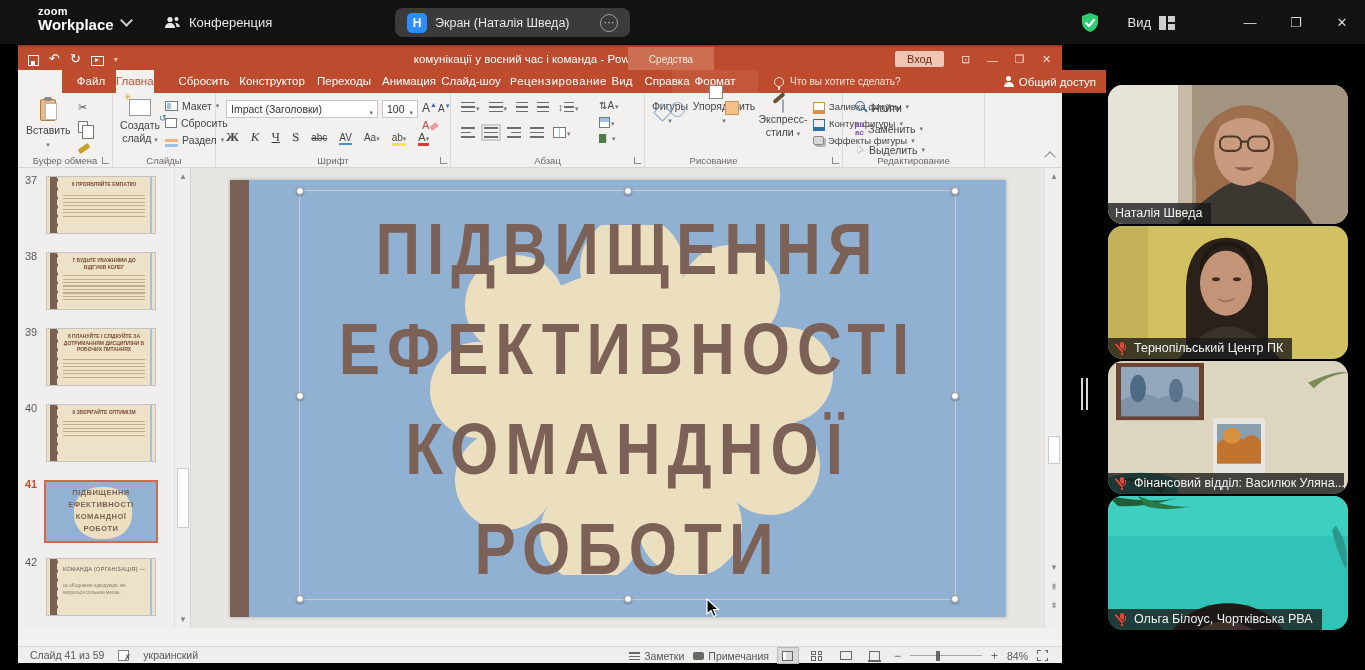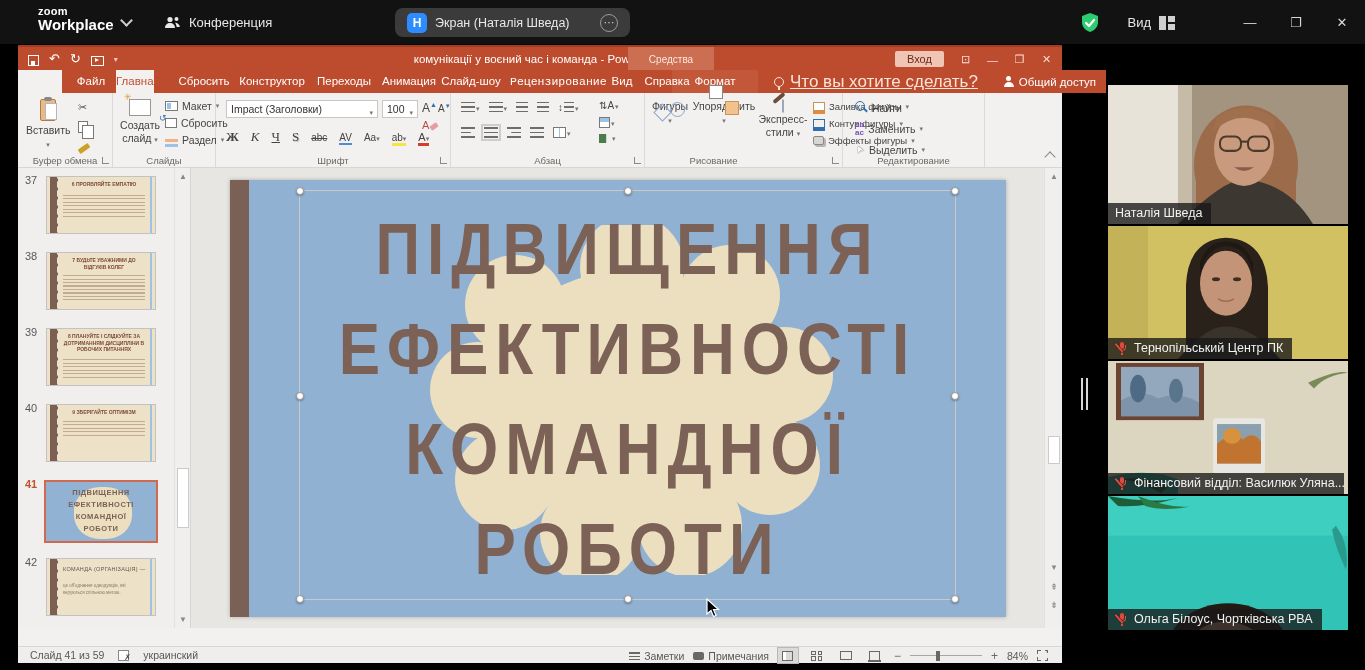--- a/index.html
+++ b/index.html
@@ -37,21 +37,21 @@
   #ppt-title .tname {position:absolute; left:0; right:0; top:0; height:25px; line-height:25px; text-align:center; color:#fff; font-size:11.5px;}
   #dtools {position:absolute; left:610px; top:0; width:86px; height:25px; background:#cb6e51; color:#fde8df; font-size:10px; text-align:center; line-height:25px;}
   #signin {position:absolute; left:877px; top:4px; background:#f0c5b6; color:#6d2a15; font-size:11px; padding:2px 12px; border-radius:2px;}
   .twin {position:absolute; top:0; height:25px; display:flex; align-items:center; gap:0; color:#f6ddd4;}
   .twin span {width:27px; text-align:center; font-size:11px;}
 
   #ppt-tabs {position:absolute; left:0; top:25px; width:100%; height:23px; background:#bd4b2e;margin-left:44px;}
   #fmt-zone {position:absolute; left:610px; top:0; width:86px; height:23px; background:#c2573a;}
   .rtab {position:absolute; top:0; height:23px; line-height:23px; font-size:11.5px; color:#fff; text-align:center;}
   .rtab.active {background:#f3f1f0; color:#c0502f;}
-  #tellme {position:absolute; left:712px; top:0; height:23px; display:flex; align-items:center; gap:6px; color:#fbe3d9; font-size:17px;text-decoration:underline;}
+  #tellme {position:absolute; left:712px; top:0; height:23px; display:flex; align-items:center; gap:6px; color:#fbe3d9; font-size:10px;}
   .bulb {width:10px; height:10px; border:1.5px solid #fbe3d9; border-radius:50%; position:relative;}
   .bulb::after {content:""; position:absolute; left:2.5px; top:9px; width:2px; height:3px; background:#fbe3d9;}
   #sharebtn {position:absolute; right:10px; top:0; height:23px; display:flex; align-items:center; gap:5px; color:#fff; font-size:11.5px;}
   .personicon {width:10px; height:11px; position:relative;}
   .personicon::before {content:""; position:absolute; left:2.5px; top:0; width:5px; height:5px; border-radius:50%; background:#fff;}
   .personicon::after {content:""; position:absolute; left:0; top:6px; width:10px; height:5px; border-radius:5px 5px 0 0; background:#fff;}
 
   
   #ribbon {position:absolute; left:0; top:48px; width:100%; height:75px; background:#f3f1f0; border-bottom:1px solid #d8d6d4;}
   .grp {position:absolute; top:0; height:74px; border-right:1px solid #dcdad8;}
@@ -153,21 +153,21 @@
   .fitic {width:11px; height:11px; position:relative;}
   .fitic::before,.fitic::after {content:""; position:absolute; width:3px; height:3px;}
   .fitic::before {left:0; top:0; border-left:1.5px solid #6a6865; border-top:1.5px solid #6a6865; box-shadow:8px 0 0 -1.5px #6a6865;}
   .fitic::after {left:0; bottom:0; border-left:1.5px solid #6a6865; border-bottom:1.5px solid #6a6865;}
   .fitic i {position:absolute; right:0; top:0; width:3px; height:3px; border-right:1.5px solid #6a6865; border-top:1.5px solid #6a6865;}
   .fitic b {position:absolute; right:0; bottom:0; width:3px; height:3px; border-right:1.5px solid #6a6865; border-bottom:1.5px solid #6a6865;}
 
   
   #divider {position:absolute; left:1081px; top:378px; width:8px; height:32px;}
   #divider span {position:absolute; top:0; bottom:0; width:1.5px; background:#d8d8d8;}
-  .vtile {position:absolute; left:1108px; width:240px; background:#222; overflow:hidden;}
+  .vtile {position:absolute; left:1108px; width:240px; background:#222; overflow:hidden;border-radius:15px;}
   .vtile svg {position:absolute; left:0; top:0; width:100%; height:100%;}
   .vtile.speaking {outline:2.5px solid #23d45f; outline-offset:-2.5px;}
   .vname {position:absolute; left:0px; bottom:0px; background:rgba(24,24,24,.78); color:#f2f2f2; font-size:12.5px; padding:3px 9px 4px 7px; display:flex; align-items:center; gap:6px; max-width:236px; white-space:nowrap; overflow:hidden;}
   .micmute {flex:0 0 13px; width:13px; height:14px; position:relative;}
   .micmute::before {content:""; position:absolute; left:4.5px; top:1px; width:4px; height:7px; background:#e04a3a; border-radius:2px;}
   .micmute::after {content:""; position:absolute; left:1px; top:2px; width:11px; height:1.8px; background:#e04a3a; transform:rotate(48deg); transform-origin:left top; box-shadow:0 0 0 .5px rgba(24,24,24,.6);}
   .micstand {position:absolute; left:2.5px; top:4px; width:8px; height:6px; border:1.5px solid #e04a3a; border-top:none; border-radius:0 0 5px 5px;}
   .micbase {position:absolute; left:6px; top:10.5px; width:1.5px; height:3px; background:#e04a3a;}
 
   

